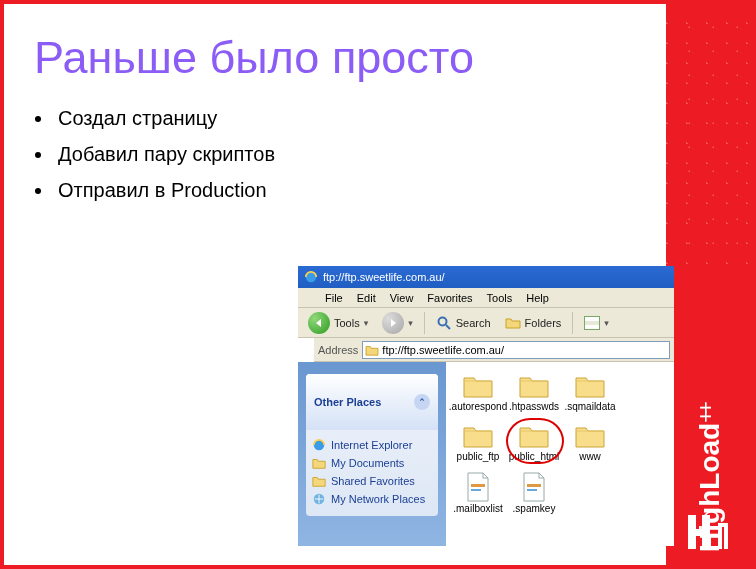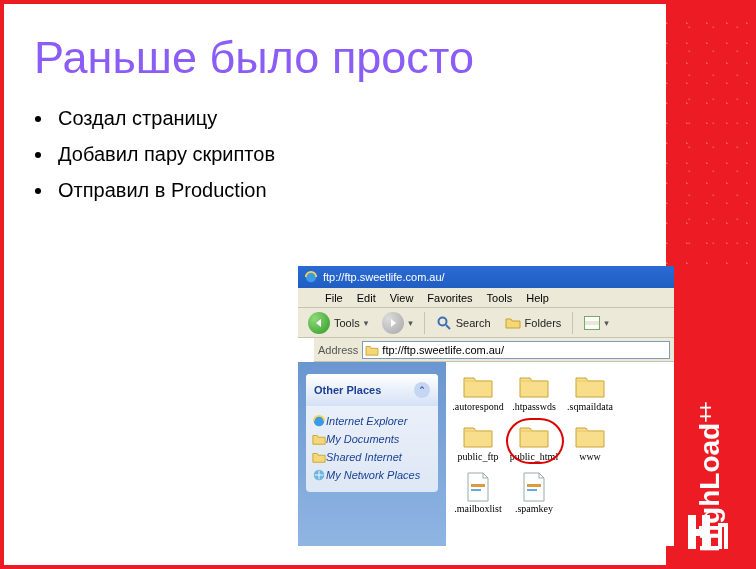--- a/index.html
+++ b/index.html
@@ -100,38 +100,38 @@
     width: 148px; padding: 12px 8px;
     background: linear-gradient(#6a97d0, #8fb5e3);
   }
   .taskbox {
     background: linear-gradient(#eff3fb, #dde7f5);
     border-radius: 4px;
   }
   .taskhead {
     background: linear-gradient(#fff, #d4e1f6);
     border-top-left-radius: 4px; border-top-right-radius: 4px;
-    padding: 8px 8px; display: flex; align-items: center; justify-content: space-between;
+    padding: 20px 8px; display: flex; align-items: center; justify-content: space-between;
     color: #1b3f94; font-weight: 700; cursor: pointer;
   }
   .taskhead .chev2 {
     width: 16px; height: 16px; border-radius: 50%; background: #c6d6f2;
     display: flex; align-items: center; justify-content: center; font-size: 9px; color: #3b63b5;
   }
   .taskbody { padding: 6px 6px 8px 6px; }
   .taskitem {
-    display: flex; align-items: center; padding: 2px 0;
-    color: #1b3f94; cursor: pointer; font-style: italic;
+    display: flex; align-items: center; gap: 5px; padding: 2px 0;
+    color: #1b3f94; cursor: pointer;
   }
   .taskitem .ico { width: 14px; height: 14px; flex-shrink:0; }
 
   .filegrid {
     flex: 1; padding: 10px 4px 6px 4px;
   }
-  .frow { display: flex; font-family: Liberation Serif, serif; }
+  .frow { display: flex; }
   .fcell {
     width: 56px; display: flex; flex-direction: column; align-items: center;
     font-size: 10px; color: #000; text-align: center; position: relative;
     cursor: pointer;
     margin-bottom: 2px;
   }
   .fcell span.fname { margin-top: 2px; line-height: 1; }
   .circled::after {
     content: ''; position: absolute; left: 0; top: -4px; right: -2px; bottom: -2px;
     border: 2px solid #d00; border-radius: 50%/60%;
@@ -259,21 +259,21 @@
               <div class="taskitem">
                 <svg class="ico" viewBox="0 0 16 14">
                     <path d="M1 3h5l1 2h8v8H1z" fill="#f4d77a" stroke="#c9a227"></path>
                   </svg>
                 <span>My Documents</span>
               </div>
               <div class="taskitem">
                 <svg class="ico" viewBox="0 0 16 14">
                     <path d="M1 3h5l1 2h8v8H1z" fill="#f4d77a" stroke="#c9a227"></path>
                   </svg>
-                <span>Shared Internet</span>
+                <span>Shared Favorites</span>
               </div>
               <div class="taskitem">
                 <svg class="ico" viewBox="0 0 16 16">
                     <circle cx="8" cy="8" r="6" fill="#6fb3e0"></circle>
                     <path d="M3 8h10M8 3v10" stroke="#fff" stroke-width="1"></path>
                   </svg>
                 <span>My Network Places</span>
               </div>
             </div>
           </div>

